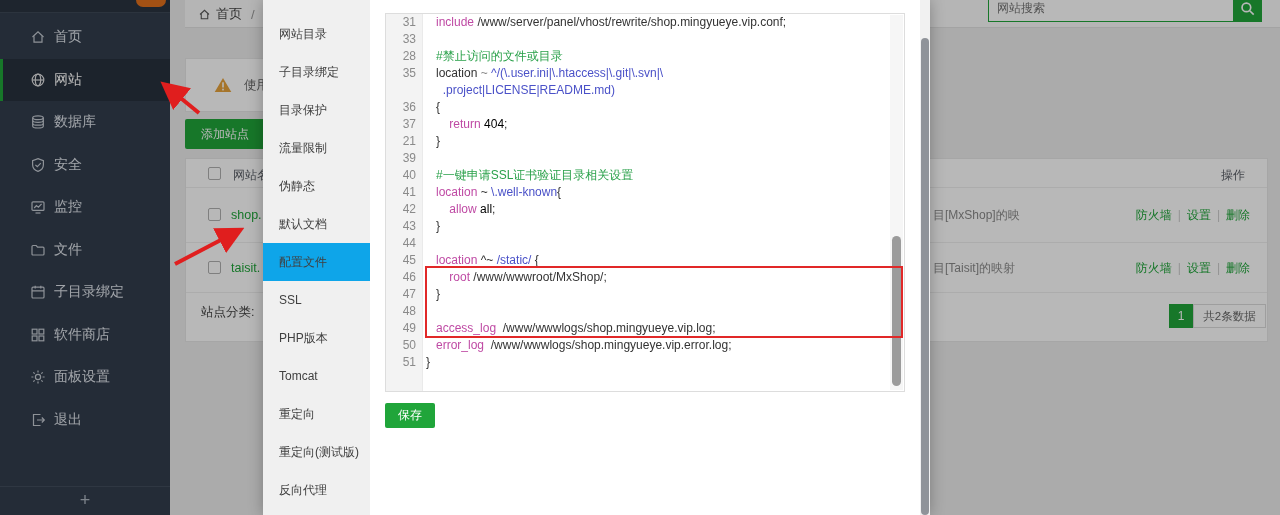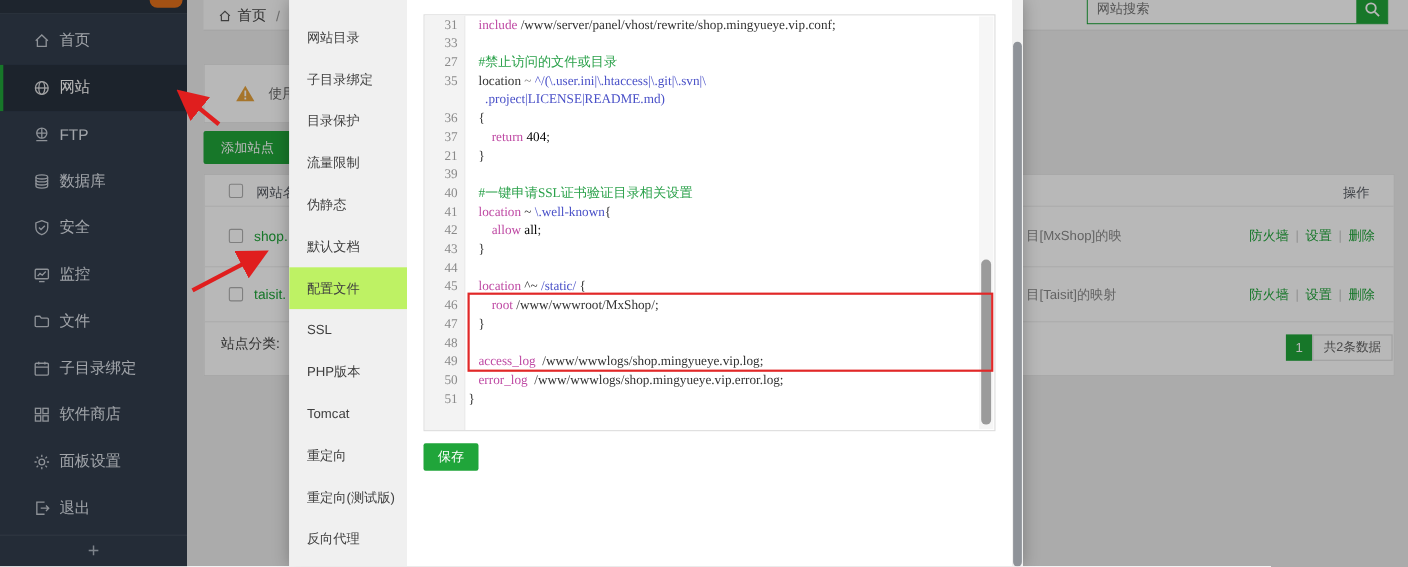--- a/index.html
+++ b/index.html
@@ -42,24 +42,24 @@
   .tfoot-label{position:absolute;left:15px;top:145px;color:#454545;font-size:12.5px}
   .pg1{position:absolute;left:983px;top:145px;width:24px;height:24px;background:#20a53a;color:#fff;text-align:center;line-height:24px;font-size:12px;cursor:pointer}
   .pgtotal{position:absolute;left:1007px;top:145px;width:73px;height:24px;background:#fff;border:1px solid #dcdcdc;color:#666;text-align:center;line-height:22px;font-size:11.5px}
 
   .overlay{position:absolute;inset:0;background:rgba(0,0,0,.28);z-index:10}
 
   
   .modal{position:absolute;left:263px;top:0;width:667px;height:515px;background:#fff;z-index:20;box-shadow:0 0 14px rgba(0,0,0,.28)}
   .mmenu{position:absolute;left:0;top:0;width:107px;height:515px;background:#f0f0f0;padding-top:15px}
   .mitem{height:38px;line-height:38px;padding-left:16px;font-size:12px;color:#404040;cursor:pointer;white-space:nowrap}
-  .mitem.active{background:#bef264}
+  .mitem.active{background:#0ea5e9}
 
   .editor{position:absolute;left:122px;top:13px;width:520px;height:379px;border:1px solid #ddd;background:#fff;
-          font-family:Liberation Serif, serif;font-size:12px;line-height:17px;overflow:hidden;cursor:text}
+          font-family:Liberation Sans, sans-serif;font-size:12px;line-height:17px;overflow:hidden;cursor:text}
   .gut-bg{position:absolute;left:0;top:0;bottom:0;width:37px;background:#f3f3f3;border-right:1px solid #eaeaea}
   .cm-row{display:flex;height:17px;white-space:pre;position:relative}
   .gut{width:37px;flex:none;color:#8a8a8a;text-align:right;padding-right:7px}
   .ctext{padding-left:3px}
   .tk-p{color:#333}.tk-k{color:#bf4aa4}.tk-c{color:#2aa14a}.tk-s{color:#4a51c8}.tk-n{color:#000000}.tk-o{color:#888}
   .ed-track{position:absolute;top:1px;bottom:1px;right:1px;width:13px;background:#f6f6f6}
   .ed-thumb{position:absolute;right:3px;top:222px;width:9px;height:150px;background:#9b9b9b;border-radius:5px;cursor:pointer}
   .redbox{position:absolute;left:162px;top:266px;width:478px;height:72px;border:2px solid #e12828;z-index:5;pointer-events:none}
   .save{position:absolute;left:122px;top:403px;height:25px;padding:0 13px;background:#20a53a;color:#fff;border:0;border-radius:2px;font-size:12px;cursor:pointer}
   .hint{position:absolute;left:122px;top:440px;font-size:12px;color:#62666c}
@@ -151,30 +151,20 @@
         </div>
         <div class="sb-item active">
           <span class="ic">
             <svg width="16" height="16" viewBox="0 0 16 16" fill="none" stroke="currentColor" stroke-width="1.2">
               <circle cx="8" cy="8" r="5.8"></circle>
               <ellipse cx="8" cy="8" rx="2.7" ry="5.8"></ellipse>
               <path d="M2.2 8 H13.8"></path>
             </svg>
           </span>
           <span class="lbl">网站</span>
-        </div>
-        <div class="sb-item">
-          <span class="ic">
-            <svg width="16" height="16" viewBox="0 0 16 16" fill="none" stroke="currentColor" stroke-width="1.2">
-              <circle cx="8" cy="7" r="4.6"></circle>
-              <path d="M3.4 7 H12.6 M8 2.4 V11.6"></path>
-              <path d="M3 13.8 H13"></path>
-            </svg>
-          </span>
-          <span class="lbl">FTP</span>
         </div>
         <div class="sb-item">
           <span class="ic">
             <svg width="16" height="16" viewBox="0 0 16 16" fill="none" stroke="currentColor" stroke-width="1.2">
               <ellipse cx="8" cy="3.8" rx="5.3" ry="1.9"></ellipse>
               <path d="M2.7 3.8 V12.2 C2.7 13.2 5.1 14 8 14 C10.9 14 13.3 13.2 13.3 12.2 V3.8"></path>
               <path d="M2.7 6.6 C2.7 7.6 5.1 8.4 8 8.4 C10.9 8.4 13.3 7.6 13.3 6.6"></path>
               <path d="M2.7 9.4 C2.7 10.4 5.1 11.2 8 11.2 C10.9 11.2 13.3 10.4 13.3 9.4"></path>
             </svg>
           </span>
@@ -268,21 +258,21 @@
         <div class="mitem">重定向</div>
         <div class="mitem">重定向(测试版)</div>
         <div class="mitem">反向代理</div>
       </div>
 
     <div class="editor" id="editor">
       <div class="gut-bg"></div>
       <div id="code-lines">
           <div class="cm-row"><span class="gut">31</span><span class="ctext"><span class="tk-p">   </span><span class="tk-k">include</span><span class="tk-p"> /www/server/panel/vhost/rewrite/shop.mingyueye.vip.conf;</span></span></div>
           <div class="cm-row"><span class="gut">33</span><span class="ctext"></span></div>
-          <div class="cm-row"><span class="gut">27</span><span class="ctext"><span class="tk-p">   </span><span class="tk-c">#禁止访问的文件或目录</span></span></div>
+          <div class="cm-row"><span class="gut">28</span><span class="ctext"><span class="tk-p">   </span><span class="tk-c">#禁止访问的文件或目录</span></span></div>
           <div class="cm-row"><span class="gut">35</span><span class="ctext"><span class="tk-p">   location </span><span class="tk-o">~ </span><span class="tk-s">^/(\.user.ini|\.htaccess|\.git|\.svn|\</span></span></div>
           <div class="cm-row"><span class="gut"></span><span class="ctext"><span class="tk-p">     </span><span class="tk-s">.project|LICENSE|README.md)</span></span></div>
           <div class="cm-row"><span class="gut">36</span><span class="ctext"><span class="tk-p">   {</span></span></div>
           <div class="cm-row"><span class="gut">37</span><span class="ctext"><span class="tk-p">       </span><span class="tk-k">return</span><span class="tk-p"> </span><span class="tk-n">404</span><span class="tk-p">;</span></span></div>
           <div class="cm-row"><span class="gut">21</span><span class="ctext"><span class="tk-p">   }</span></span></div>
           <div class="cm-row"><span class="gut">39</span><span class="ctext"></span></div>
           <div class="cm-row"><span class="gut">40</span><span class="ctext"><span class="tk-p">   </span><span class="tk-c">#一键申请SSL证书验证目录相关设置</span></span></div>
           <div class="cm-row"><span class="gut">41</span><span class="ctext"><span class="tk-p">   </span><span class="tk-k">location</span><span class="tk-p"> ~ </span><span class="tk-s">\.well-known</span><span class="tk-p">{</span></span></div>
           <div class="cm-row"><span class="gut">42</span><span class="ctext"><span class="tk-p">       </span><span class="tk-k">allow</span><span class="tk-p"> </span><span class="tk-n">all</span><span class="tk-p">;</span></span></div>
           <div class="cm-row"><span class="gut">43</span><span class="ctext"><span class="tk-p">   }</span></span></div>

